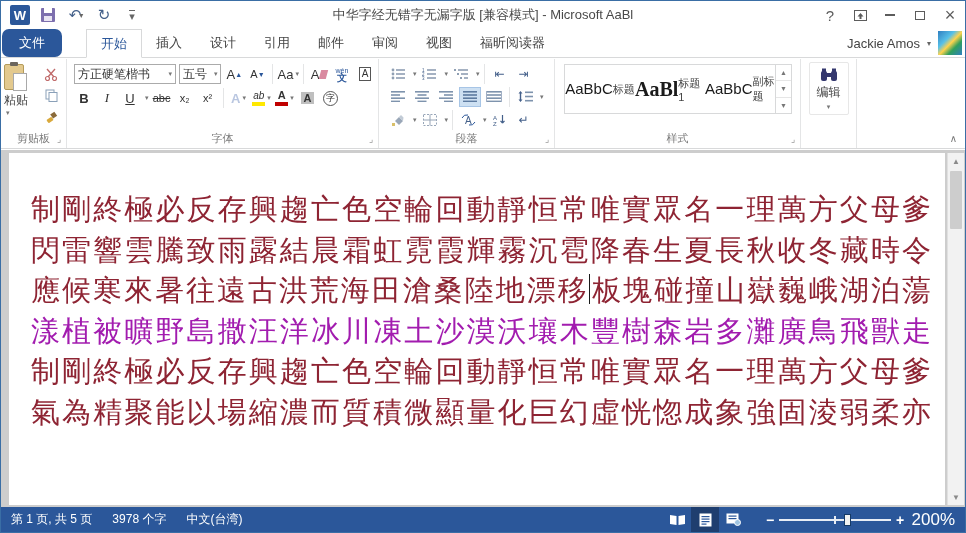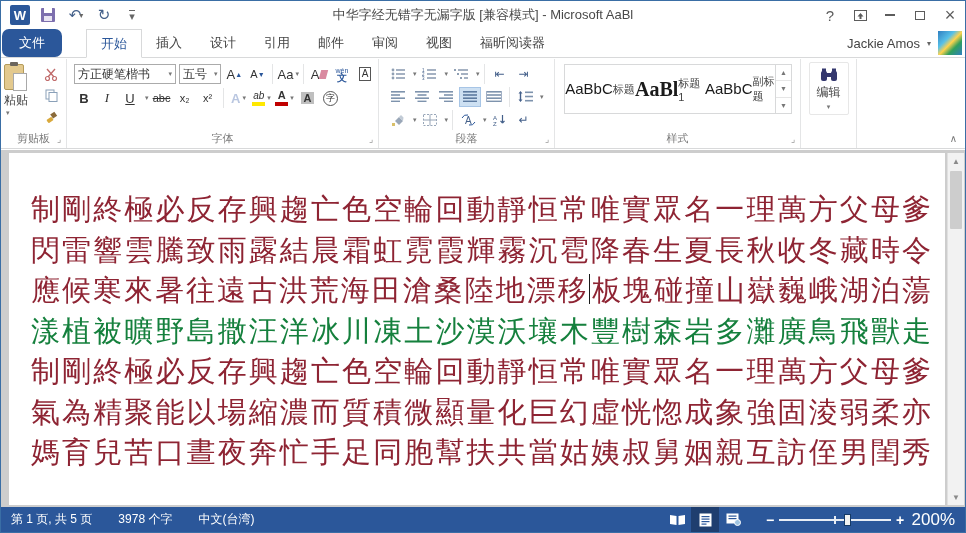--- a/index.html
+++ b/index.html
@@ -91,21 +91,21 @@
   .page { position:absolute; left:8px; top:3px; right:20px; bottom:4px; background:#fff; overflow:hidden; padding:36px 14px 0 22px; }
   .doc-line { font-family:"DejaVu Serif", serif; font-size:29px; line-height:40.5px; height:40.5px; text-align:justify; text-align-last:justify; white-space:nowrap; }
   .caret { display:inline-block; width:1.5px; height:30px; background:#1a1a1a; vertical-align:-4px; }
   .vscroll { position:absolute; top:3px; bottom:4px; right:1px; width:17px; background:#f2f2f2; border-left:1px solid #e0e0e0; }
   .vscroll .arr { height:16px; display:flex; align-items:center; justify-content:center; font-size:8px; color:#8a8a8a; }
   .vscroll .arr.down { position:absolute; bottom:0; left:0; right:0; }
   .vthumb { position:absolute; top:18px; left:2px; right:2px; height:58px; background:#cdcdcd; border-radius:1px; }
 
   
   .statusbar { position:absolute; left:0; right:0; bottom:0; height:25px; background:#2b579a; color:#fff; display:flex; align-items:center; font-size:12px; padding-left:10px; }
-  .sb-left { display:flex; align-items:flex-end; gap:26px; }
+  .sb-left { display:flex; align-items:flex-end; gap:20px; }
   .sb-right { margin-left:auto; display:flex; align-items:center; padding-right:10px; }
   .viewbtn { width:28px; height:25px; display:flex; align-items:center; justify-content:center; }
   .viewbtn.active { background:rgba(0,0,0,.28); }
   .zoomctl { display:flex; align-items:center; margin-left:14px; }
   .zminus,.zplus { width:18px; text-align:center; font-size:14px; font-weight:bold; }
   .ztrack { position:relative; width:112px; height:14px; }
   .ztrack .line { position:absolute; top:6.5px; left:0; right:0; height:1.5px; background:#e8edf5; }
   .ztrack .tick { position:absolute; top:3px; left:55px; width:1.5px; height:8px; background:#e8edf5; }
   .ztrack .thumb { position:absolute; top:1px; left:65px; width:7px; height:12px; background:#f2f2f2; border:1px solid #163a66; }
   .zoomlabel { width:46px; text-align:right; font-size:17px; }
@@ -454,24 +454,23 @@
       <span class="ribbon-collapse">∧</span>
     </div>
   </div>
 
   <div class="docarea">
     <div class="page">
       <div>
           <div class="doc-line" style="color: rgb(142, 36, 51);">制剛終極必反存興趨亡色空輪回動靜恒常唯實眾名一理萬方父母爹</div>
           <div class="doc-line" style="color: rgb(142, 36, 51);">閃雷響雲騰致雨露結晨霜虹霓霞輝霧沉雹降春生夏長秋收冬藏時令</div>
           <div class="doc-line" style="color: rgb(142, 36, 51);">應候寒來暑往遠古洪荒海田滄桑陸地漂移<span class="caret"></span>板塊碰撞山嶽巍峨湖泊蕩</div>
-          <div class="doc-line" style="color: #15803d;">漾植被曠野島撒汪洋冰川凍土沙漠沃壤木豐樹森岩多灘廣鳥飛獸走</div>
+          <div class="doc-line" style="color: #a21caf;">漾植被曠野島撒汪洋冰川凍土沙漠沃壤木豐樹森岩多灘廣鳥飛獸走</div>
           <div class="doc-line" style="color: rgb(142, 36, 51);">制剛終極必反存興趨亡色空輪回動靜恒常唯實眾名一理萬方父母爹</div>
           <div class="doc-line" style="color: rgb(142, 36, 51);">氣為精聚能以場縮濃而質積微顯量化巨幻虛恍惚成象強固淩弱柔亦</div>
-          <div class="doc-line" style="color: rgb(142, 36, 51);">媽育兒苦口晝夜奔忙手足同胞幫扶共當姑姨叔舅姻親互訪侄男閨秀</div>
         </div>
     </div>
     <div class="vscroll">
       <div class="arr">▲</div>
       <div class="vthumb"></div>
       <div class="arr down">▼</div>
     </div>
   </div>
 
   <div class="statusbar">

